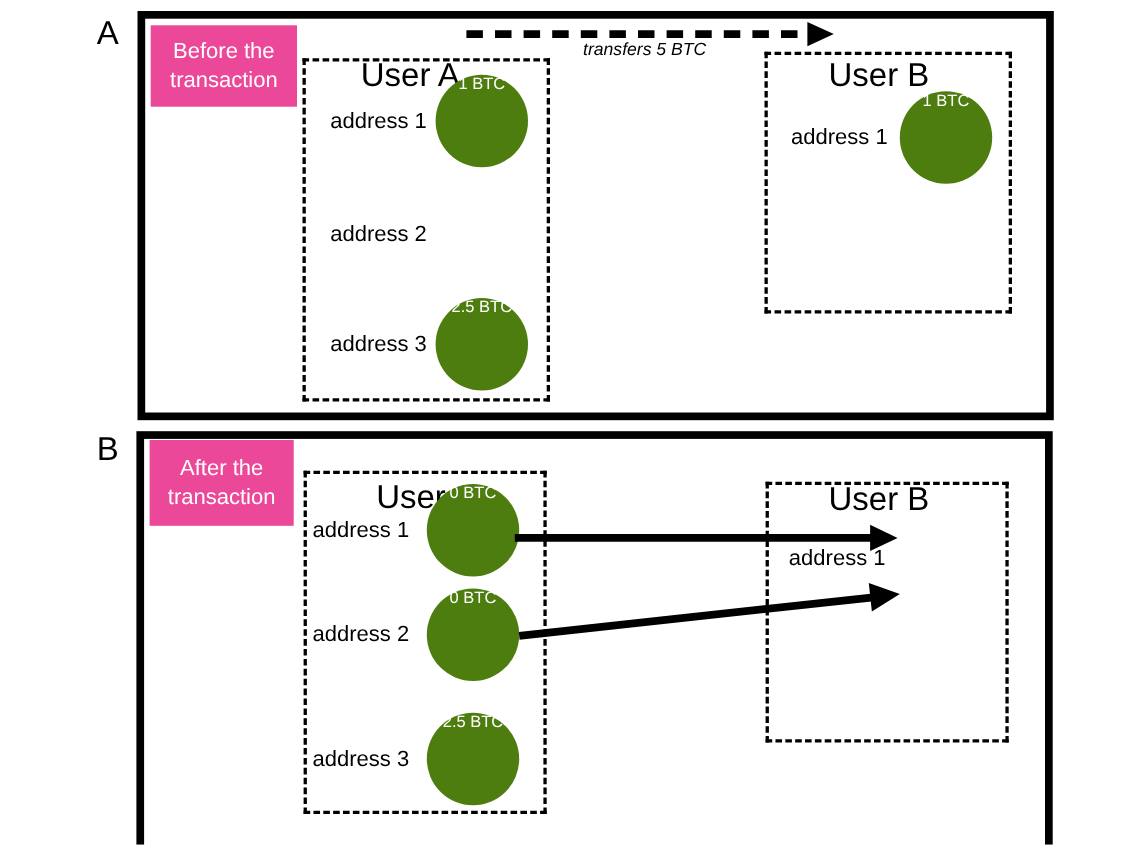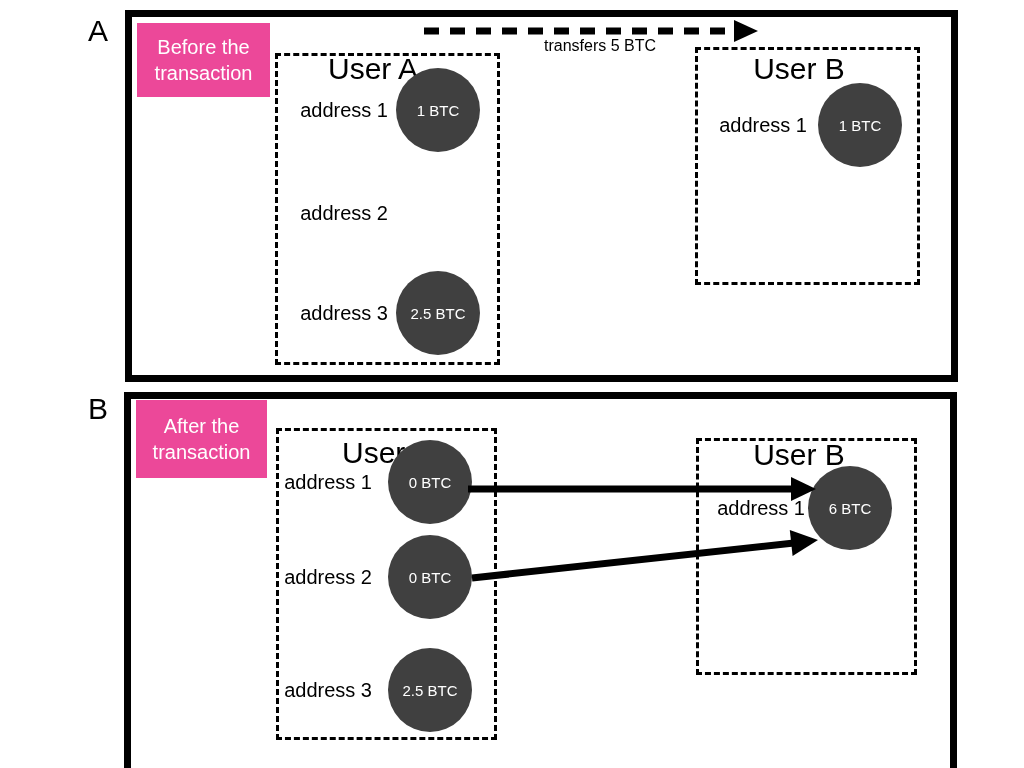--- a/index.html
+++ b/index.html
@@ -28,35 +28,35 @@
   .title-ub-a{left:607px;top:-4px;width:120px;}
   .title-ua-b{left:166px;top:-2px;width:180px;}
   .title-ub-b{left:608px;top:0px;width:120px;}
   .dashed-box{position:absolute;border:3px dashed #000;}
   .wallet-ua-a{left:143px;top:36px;width:225px;height:312px;}
   .wallet-ub-a{left:563px;top:30px;width:225px;height:238px;}
   .wallet-ua-b{left:145px;top:29px;width:221px;height:312px;}
   .wallet-ub-b{left:565px;top:39px;width:221px;height:237px;}
   .addr-label{position:absolute;font-size:20px;line-height:24px;text-align:right;white-space:nowrap;}
   .coin{
-    position:absolute;width:84px;height:84px;border-radius:50%;background:#404040;
-    color:#fff;display:flex;align-items:center;justify-content:center;
+    position:absolute;width:84px;height:84px;border-radius:50%;background:#4d7c0f;
+    color:#fff;display:flex;justify-content:center;
     font-size:15px;white-space:nowrap;
   }
   
   .a-ua-l1{left:150px;top:81px;width:106px;}
   .a-ua-c1{left:264px;top:51px;}
   .a-ua-l2{left:150px;top:184px;width:106px;}
   .a-ua-c2{left:264px;top:154px;}
   .a-ua-l3{left:150px;top:284px;width:106px;}
   .a-ua-c3{left:264px;top:254px;}
   .a-ub-l1{left:580px;top:96px;width:95px;}
   .a-ub-c1{left:686px;top:66px;}
   
-  .transfer-caption{position:absolute;left:398px;top:20px;width:140px;text-align:center;font-size:16px;}
+  .transfer-caption{position:absolute;left:398px;top:20px;width:140px;text-align:left;font-size:16px;font-style:italic;}
   
   .b-ua-l1{left:151px;top:71px;width:90px;}
   .b-ua-c1{left:257px;top:41px;}
   .b-ua-l2{left:151px;top:166px;width:90px;}
   .b-ua-c2{left:257px;top:136px;}
   .b-ua-l3{left:151px;top:279px;width:90px;}
   .b-ua-c3{left:257px;top:249px;}
   .b-ub-l1{left:586px;top:97px;width:88px;}
   .b-ub-c1{left:677px;top:67px;}
   .overlay{position:absolute;left:0;top:0;width:1024px;height:768px;pointer-events:none;}
@@ -124,23 +124,20 @@
     <div class="coin b-ua-c2">
         <span>0 BTC</span>
       </div>
 
     <div class="addr-label b-ua-l3">address 3</div>
     <div class="coin b-ua-c3">
         <span>2.5 BTC</span>
       </div>
 
     <div class="addr-label b-ub-l1">address 1</div>
-    <div class="coin b-ub-c1">
-        <span>6 BTC</span>
-      </div>
   </section>
 
   <svg class="overlay" width="1024" height="768" viewBox="0 0 1024 768">
     <g>
       <line x1="424" y1="31" x2="735" y2="31" stroke-width="7" stroke-dasharray="15 11"></line>
       <polygon points="758,31 734,20 734,42"></polygon>
     </g>
     <g>
       <line x1="468" y1="489" x2="793" y2="489" stroke-width="7"></line>
       <polygon points="816,489 791,477 791,501"></polygon>

